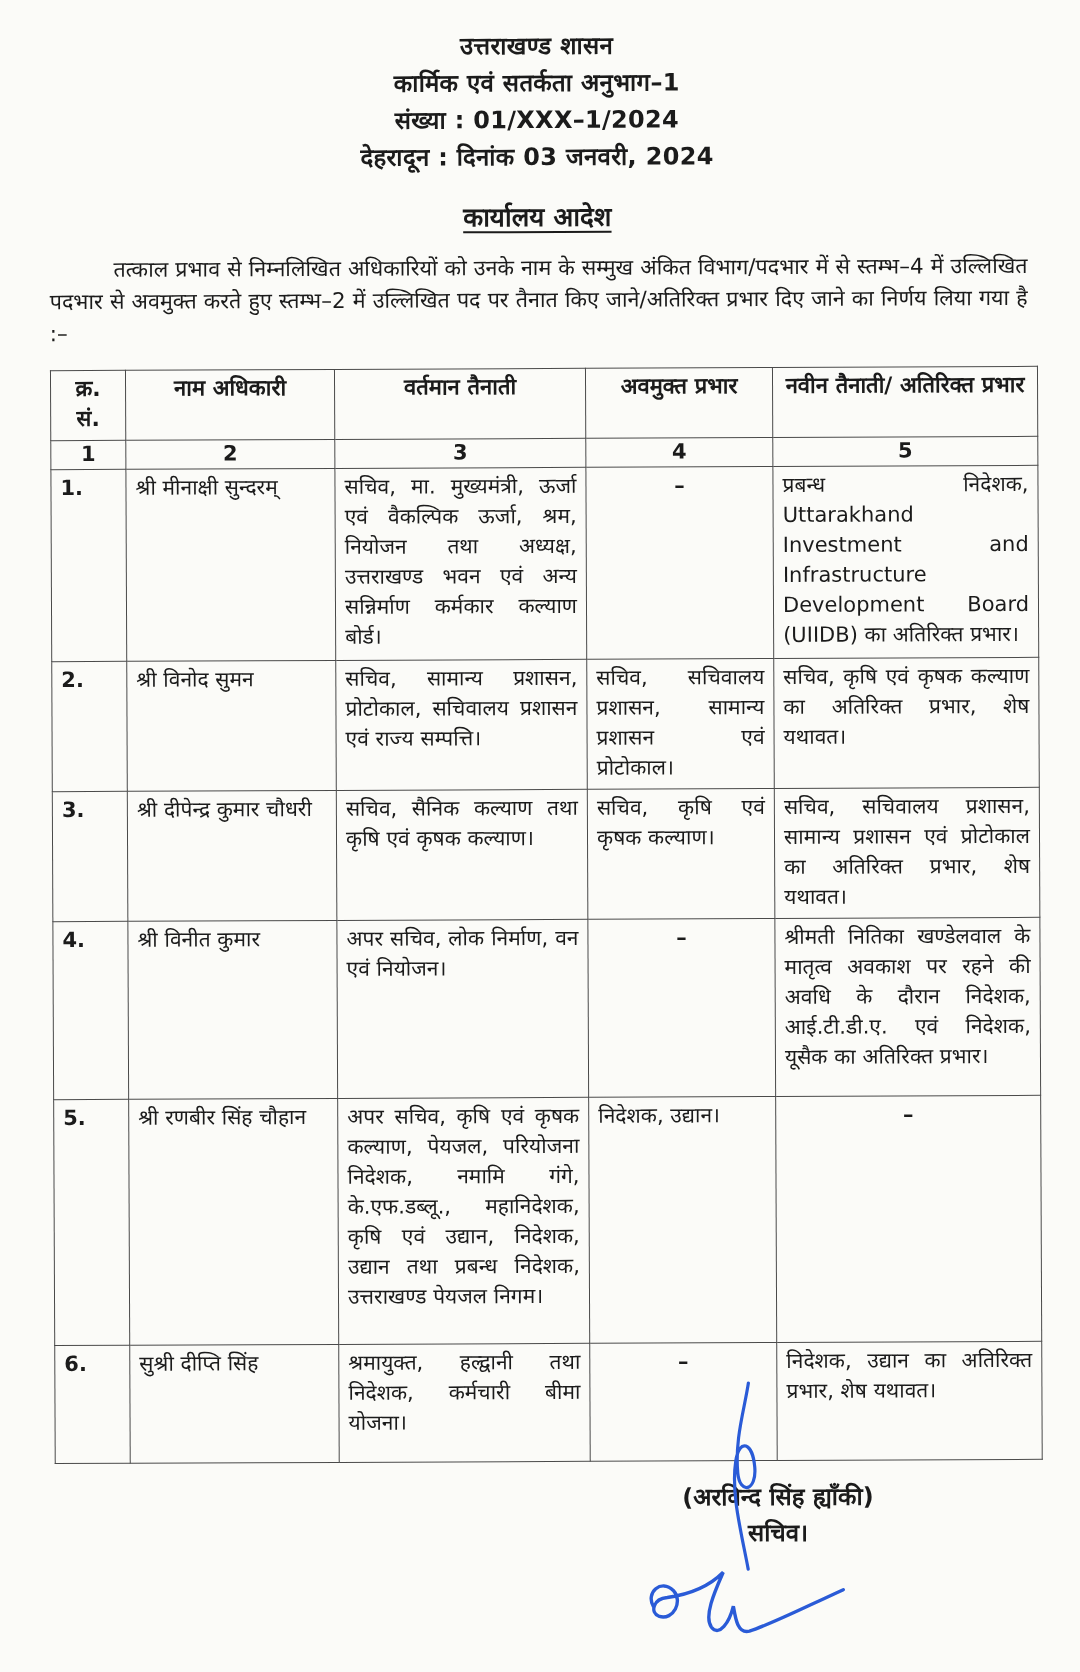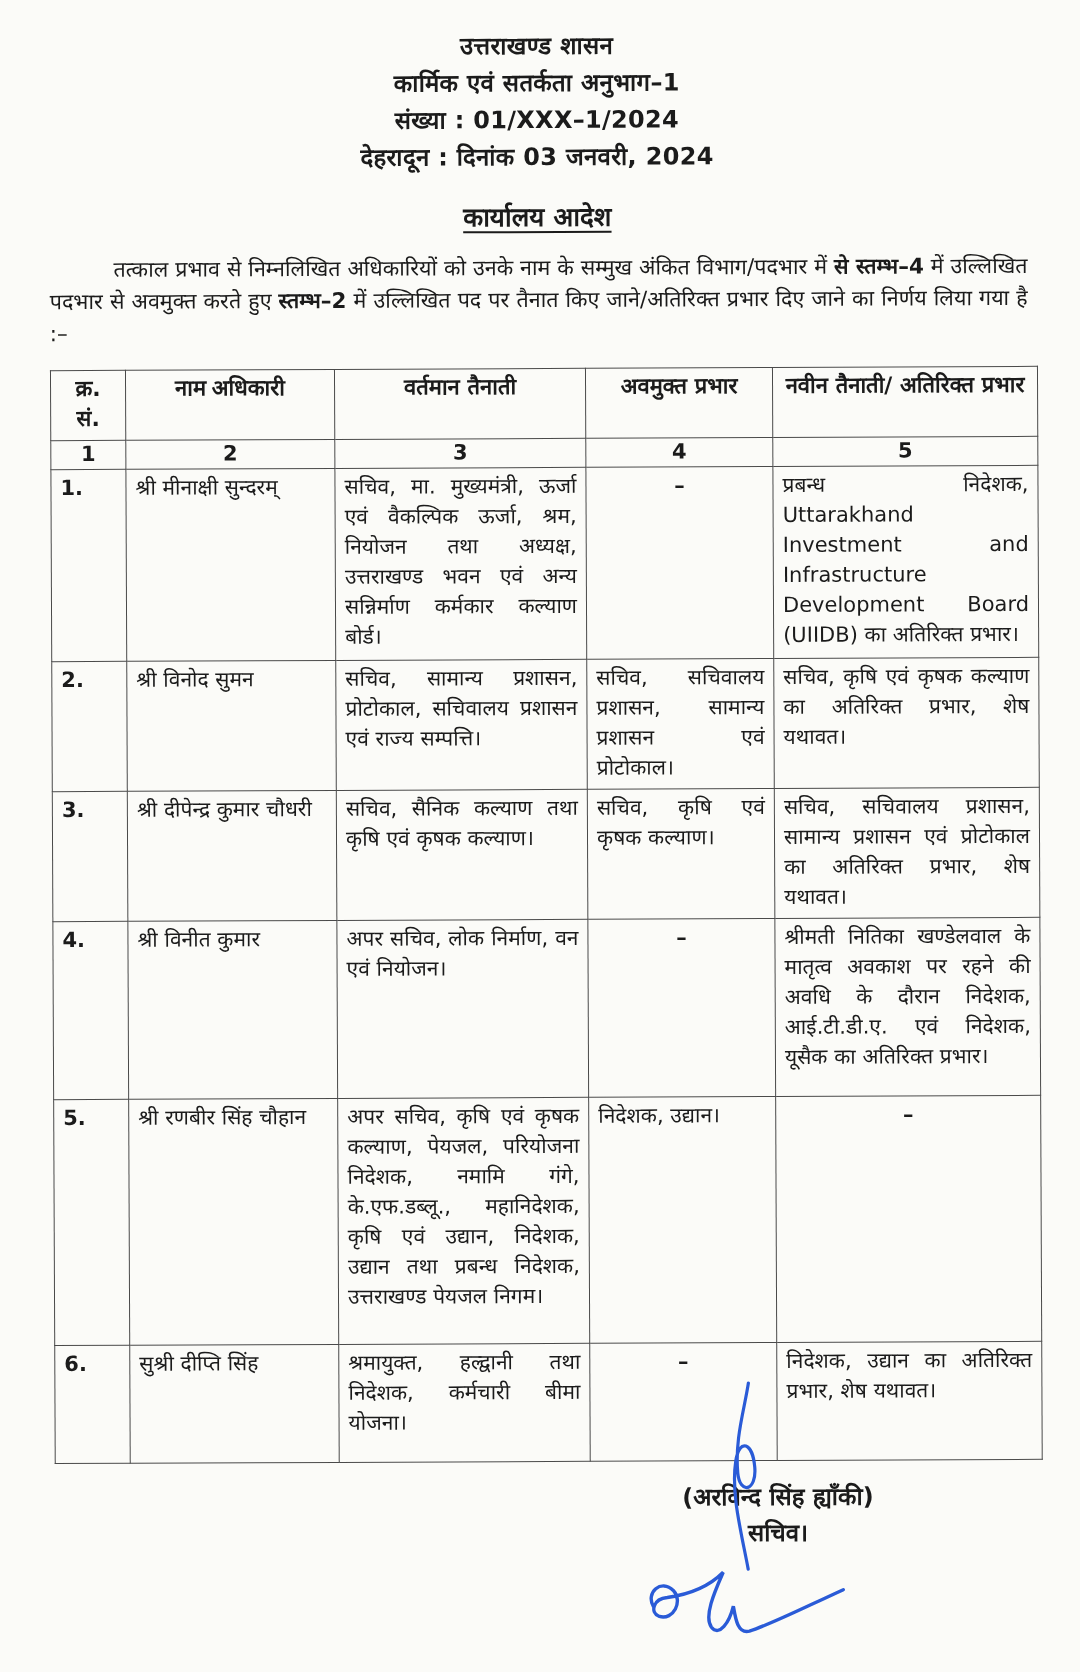--- a/index.html
+++ b/index.html
@@ -34,39 +34,39 @@
     text-underline-offset:5px;
   }
   
   .intro{
     margin:18px 50px 0 52px;
     font-size:21.5px;
     line-height:32px;
     text-align:justify;
     text-indent:64px;
   }
-  .intro b{font-weight:bold;}
+  .intro b{font-weight:normal;}
   
   table.order-table{
     margin:20px 0 0 52px;
     width:912px;
     border-collapse:collapse;
     table-layout:fixed;
     font-size:21px;
     line-height:30px;
   }
   table.order-table th,
   table.order-table td{
     border:1.6px solid #4a4a4a;
     vertical-align:top;
     padding:3px 9px 6px 9px;
     word-wrap:break-word;
   }
   th.col-sno{width:56px;}
-  th.col-name{width:190px;font-family:Liberation Serif, serif;}
+  th.col-name{width:190px;}
   th.col-current{width:232px;}
   th.col-relieved{width:168px;}
   th.col-new{width:246px;}
   .hdr{
     font-weight:bold;
     text-align:center;
     font-size:22px;
     white-space:pre-line;
     vertical-align:top;
   }

